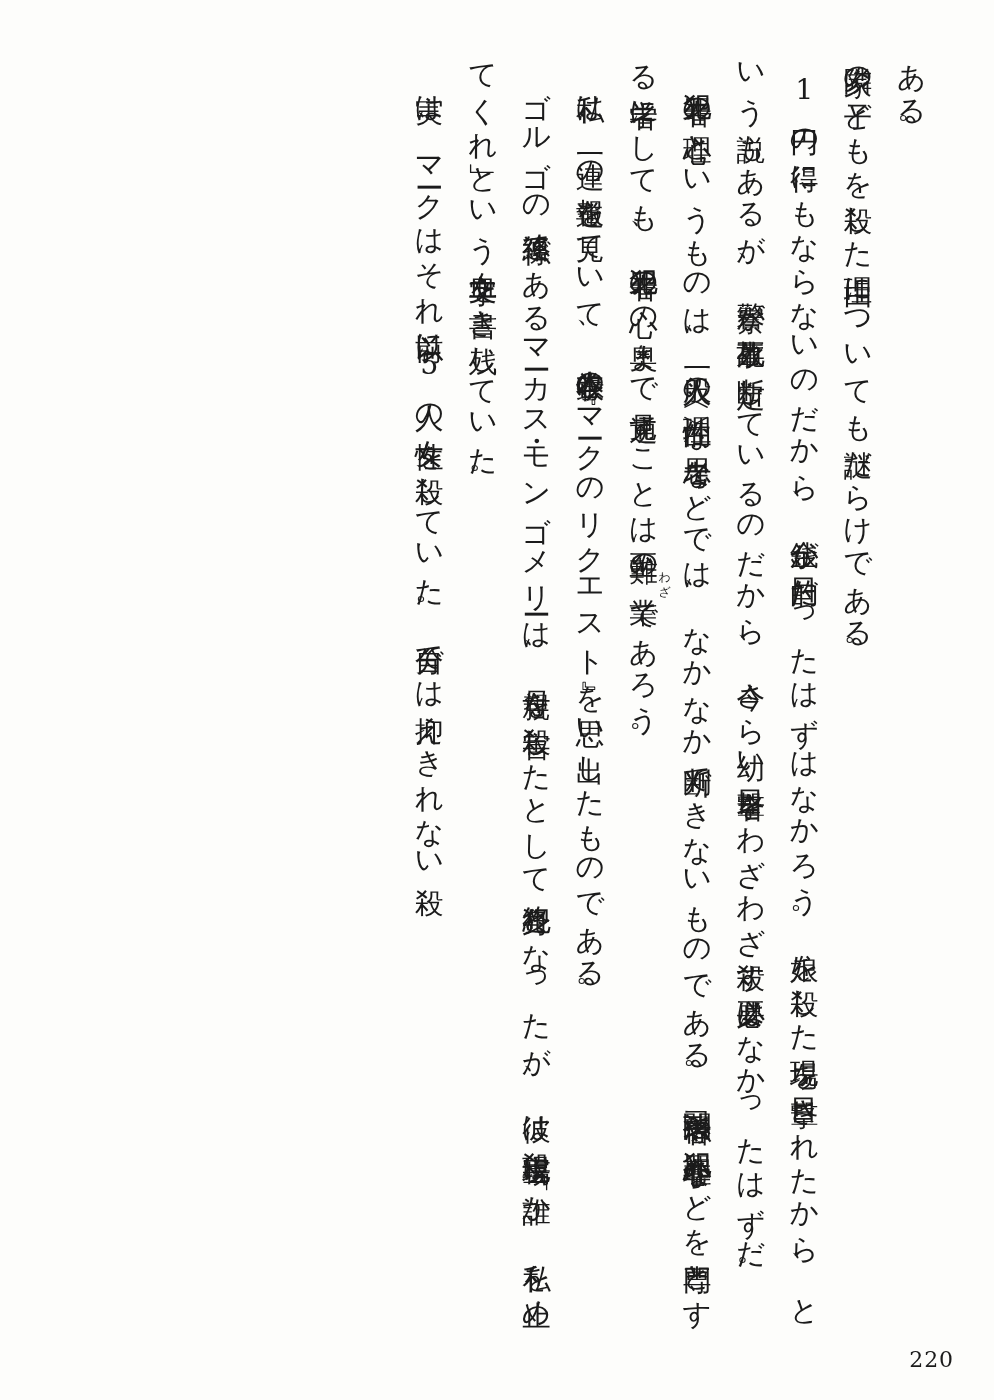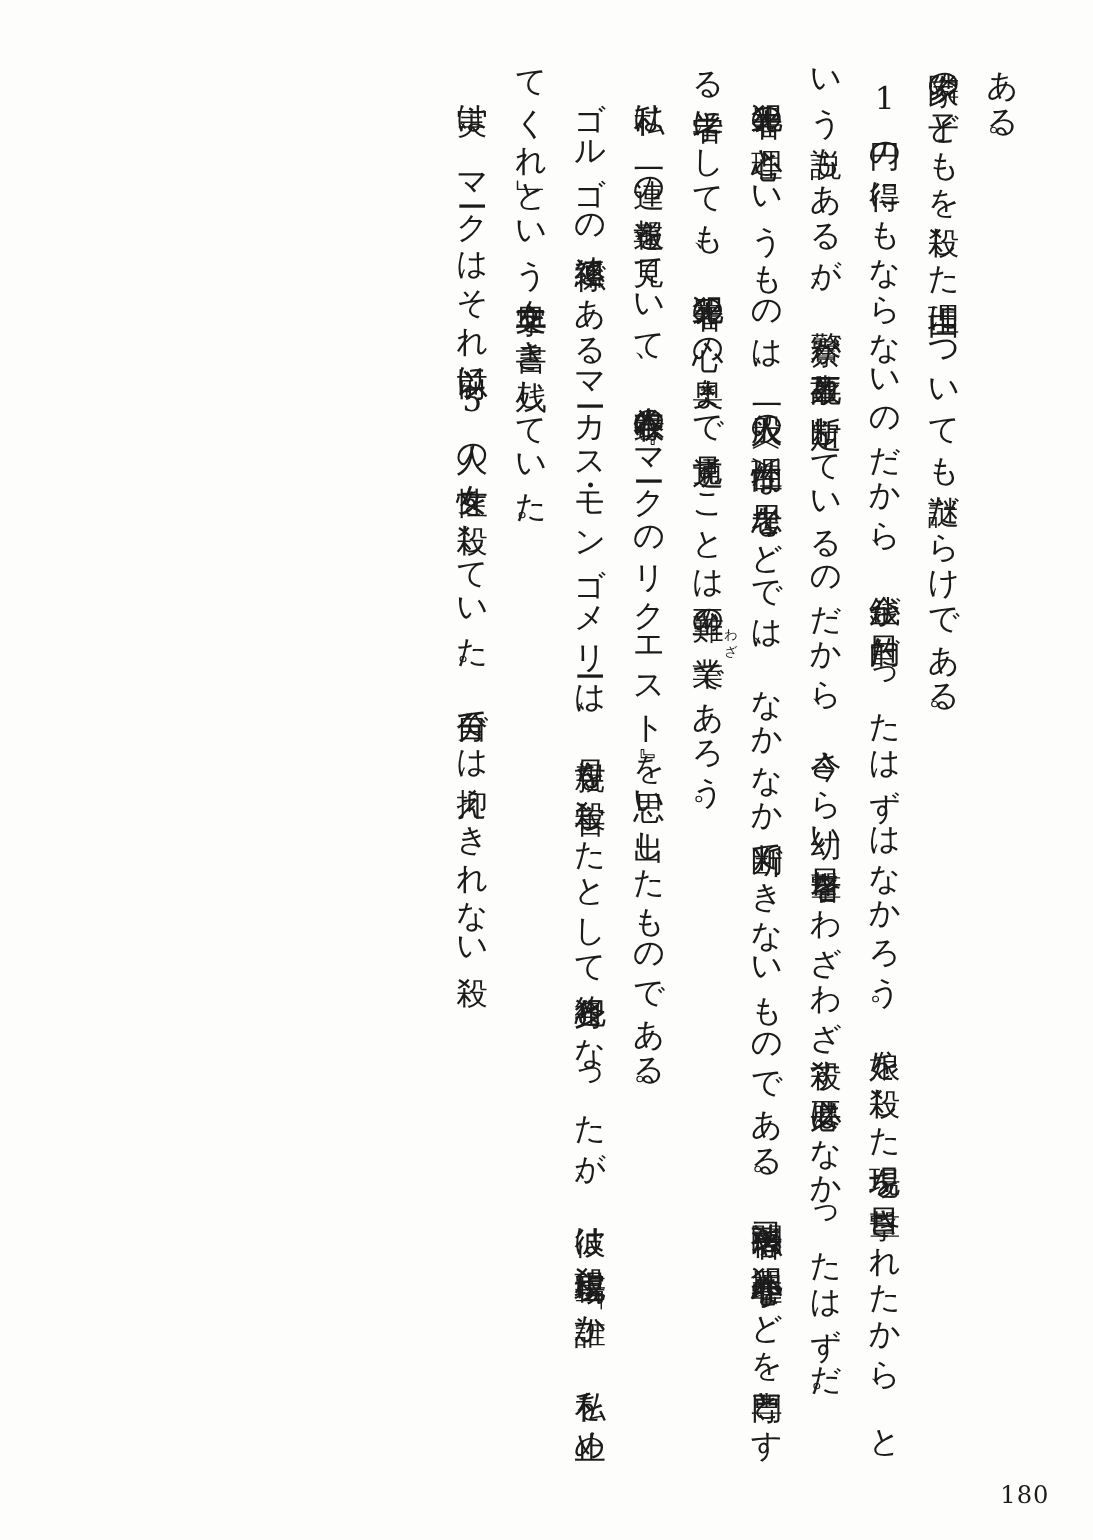--- a/index.html
+++ b/index.html
@@ -72,15 +72,15 @@
     <p><span>犯罪者の心理というものは、一般人の〈理性的〉な思考などでは、なかなか判断できないものである。司法関係者や犯罪心理学などを専門とする学者にしても、犯罪者の心の奥まで見通すことは至難の</span><ruby><span>業</span><rt>わざ</rt></ruby><span>であろう。</span></p>
 
     <p><span>私は、一連の報道を見ていて、本巻収録の『マークのリクエスト』を思い出したものである。</span></p>
 
     <p><span>ゴルゴの連絡係であるマーカス・モンゴメリーは、母親を殺害したとして終身犯となったが、彼は殺害現場に「誰か、私を止めてくれ」という血文字を書き残していた。</span></p>
 
     <p><span>実は、マークはそれ以前に5人の女性を殺していた。自分では抑えきれない殺</span></p>
 
   </div>
 
-  <div class="folio">180</div>
+  <div class="folio">220</div>
 
 </div>
 
 </body></html>

